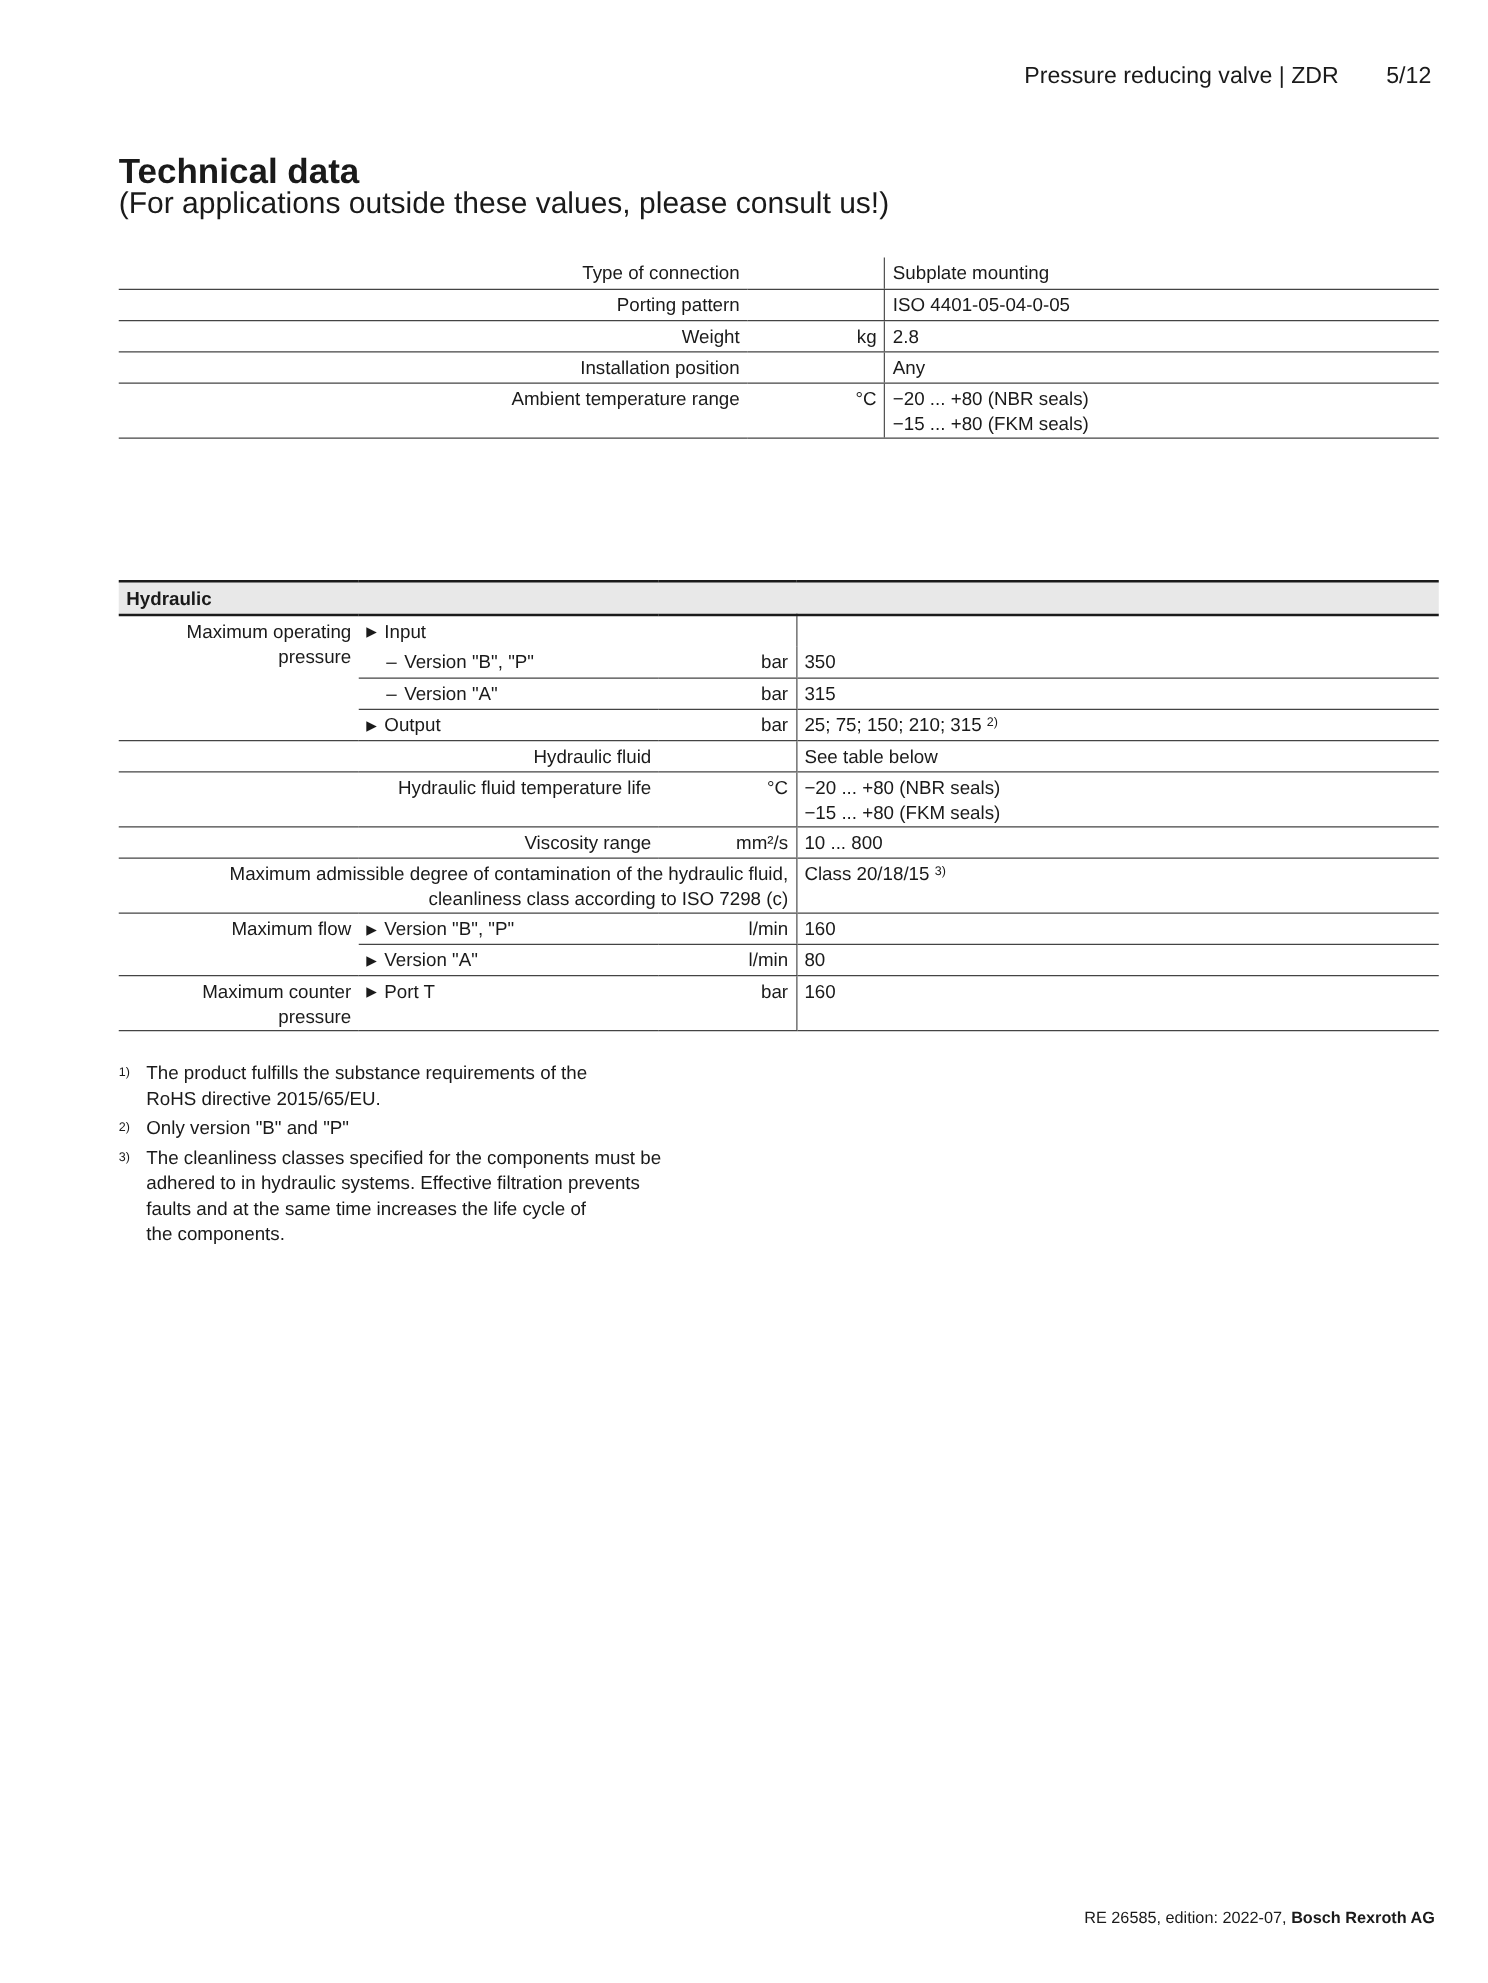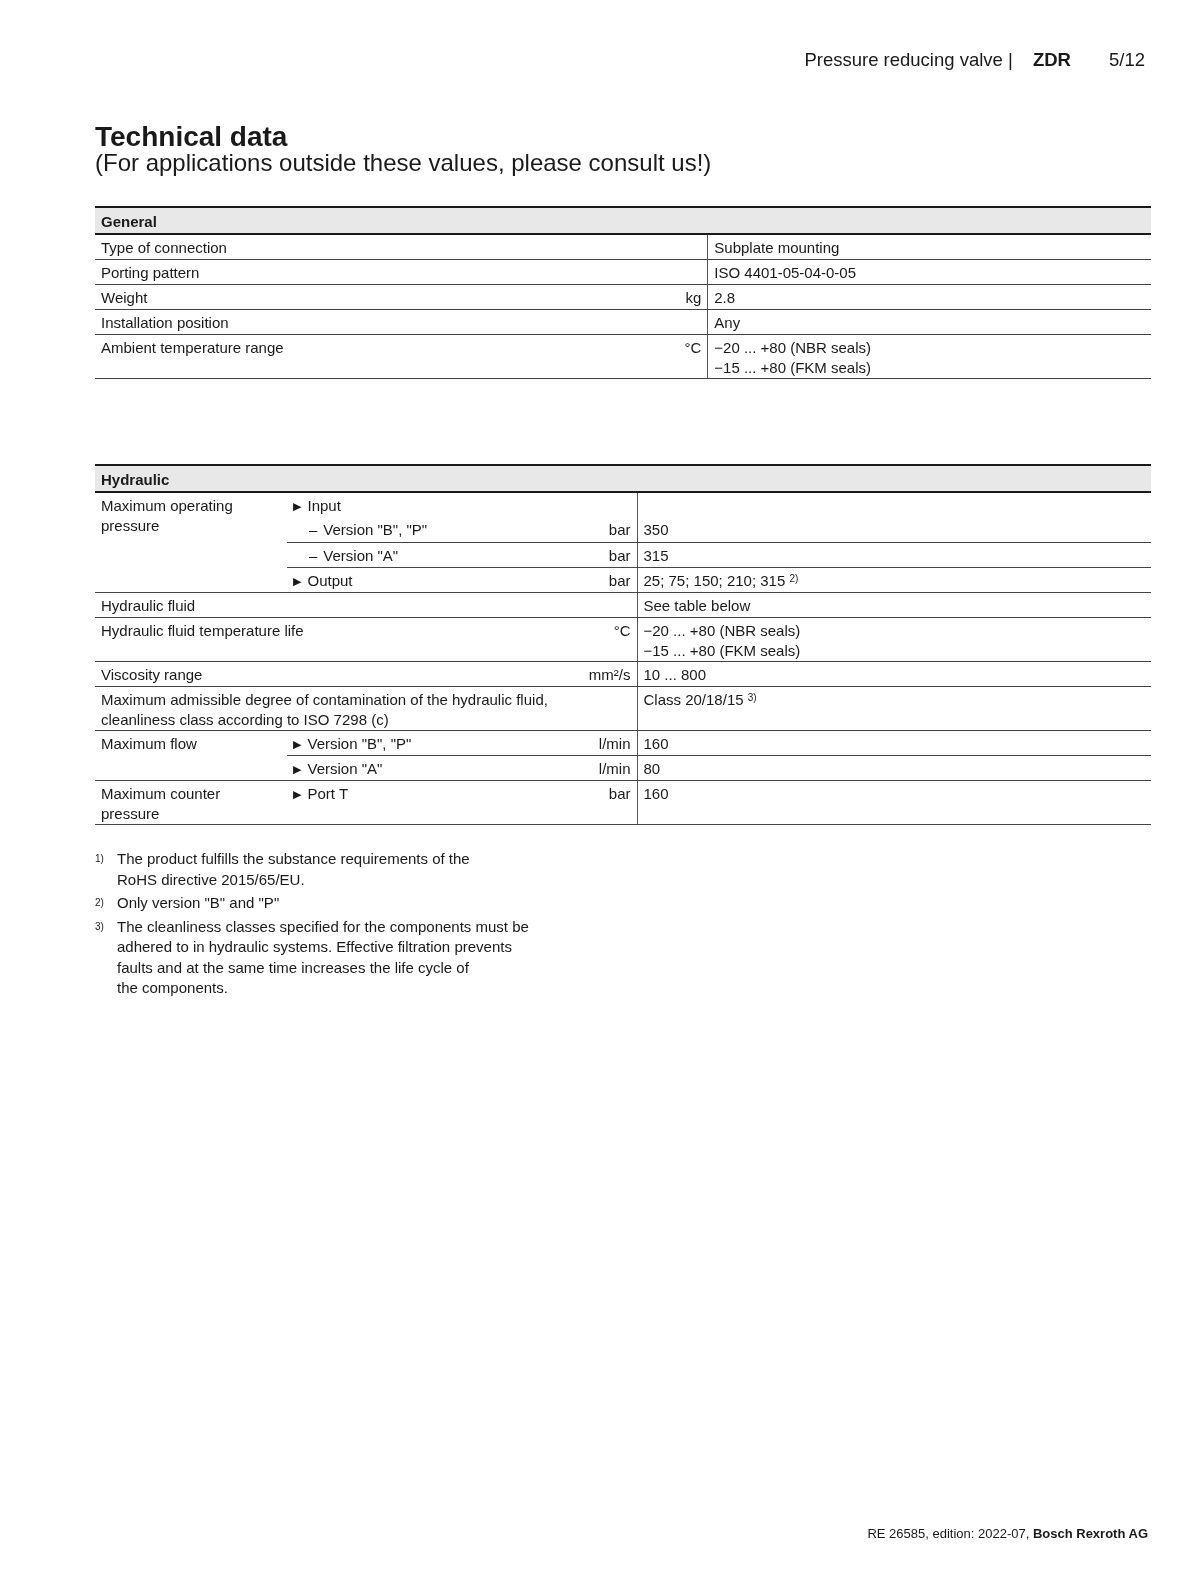--- a/index.html
+++ b/index.html
@@ -3,38 +3,38 @@
 <meta charset="utf-8">
 <style>
   html, body { margin: 0; padding: 0; background: #ffffff; }
   body {
     width: 1190px; height: 1586px; position: relative; overflow: hidden;
     font-family: "Liberation Sans", "DejaVu Sans", sans-serif; color: #1a1a1a;
   }
   .page-header {
     position: absolute; top: 49px; right: 45px; font-size: 18.5px; color: #1a1a1a;
   }
-  .page-header .title-bold { font-weight: bold; margin-left: 15px; }
+  .page-header .title-bold { font-weight: normal; }
   .page-header .pageno { margin-left: 38px; }
   .heading {
     position: absolute; left: 95px; top: 124px;
   }
   .heading .h-title { font-size: 28px; font-weight: bold; line-height: 26px; }
   .heading .h-sub { font-size: 24px; line-height: 26px; }
 
   table.spec {
     position: absolute; left: 95px; width: 1056px;
     border-collapse: collapse; font-size: 15px;
   }
   table.spec td { padding: 0 6px; vertical-align: top; line-height: 20px; height: 25px; box-sizing: border-box; }
   table.spec tr.section td {
     background: #e8e8e8; font-weight: bold; border-top: 2px solid #1a1a1a; border-bottom: 2px solid #1a1a1a;
     height: 27px; padding-top: 4px;
   }
-  table.spec td.c-label { width: 192px; }
+  table.spec td.c-label { width: 192px; text-align: right; }
   table.spec td.c-sub { width: 240px; }
   table.spec td.c-unit { width: 110px; text-align: right; }
   table.spec td.c-val { border-left: 1.5px solid #555; }
   table.spec tr.row td { padding-top: 3px; }
   table.spec tr.bl td { border-bottom: 1px solid #444; }
   table.spec tr.bl-sub td.c-sub, table.spec tr.bl-sub td.c-unit, table.spec tr.bl-sub td.c-val { border-bottom: 1px solid #444; }
   .tri { font-size: 11px; margin-right: 6px; position: relative; top: -1px; }
   .dash { margin: 0 6px 0 16px; }
   sup { font-size: 10px; vertical-align: top; position: relative; top: -2px; }
 
@@ -60,23 +60,20 @@
   <span>Pressure reducing valve | </span><span class="title-bold">ZDR</span><span class="pageno">5/12</span>
 </div>
 
 <div class="heading">
   <div class="h-title">Technical data</div>
   <div class="h-sub">(For applications outside these values, please consult us!)</div>
 </div>
 
 <table class="spec" id="tbl-general">
   <tbody>
-      <tr class="section">
-    <td colspan="4">General</td>
-  </tr>
   <tr class="row bl">
     <td class="c-label" colspan="2">Type of connection</td>
     <td class="c-unit"></td>
     <td class="c-val">Subplate mounting</td>
   </tr>
   <tr class="row bl">
     <td class="c-label" colspan="2">Porting pattern</td>
     <td class="c-unit"></td>
     <td class="c-val">ISO 4401-05-04-0-05</td>
   </tr>

